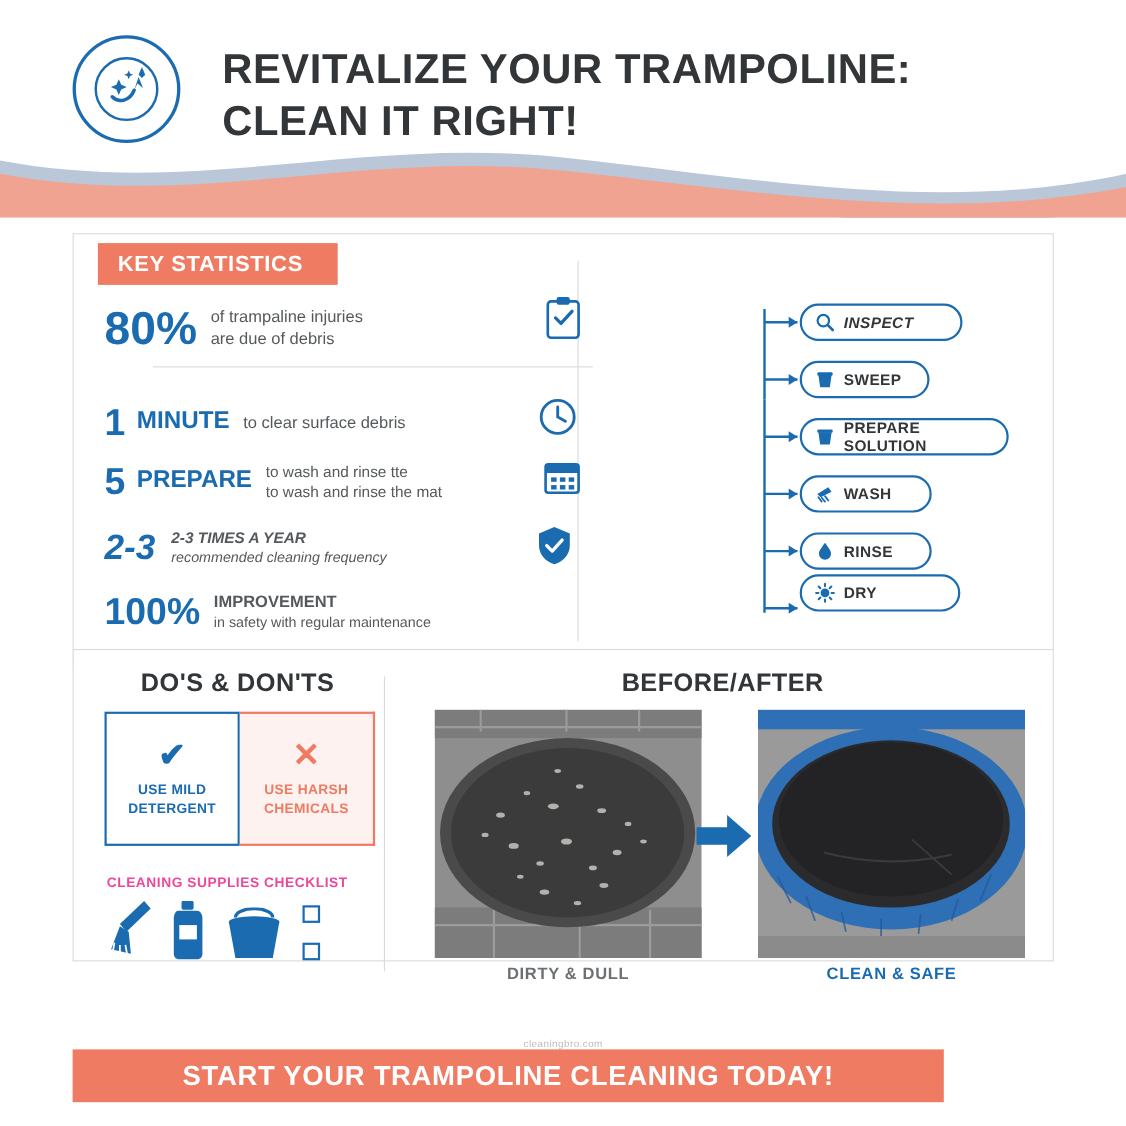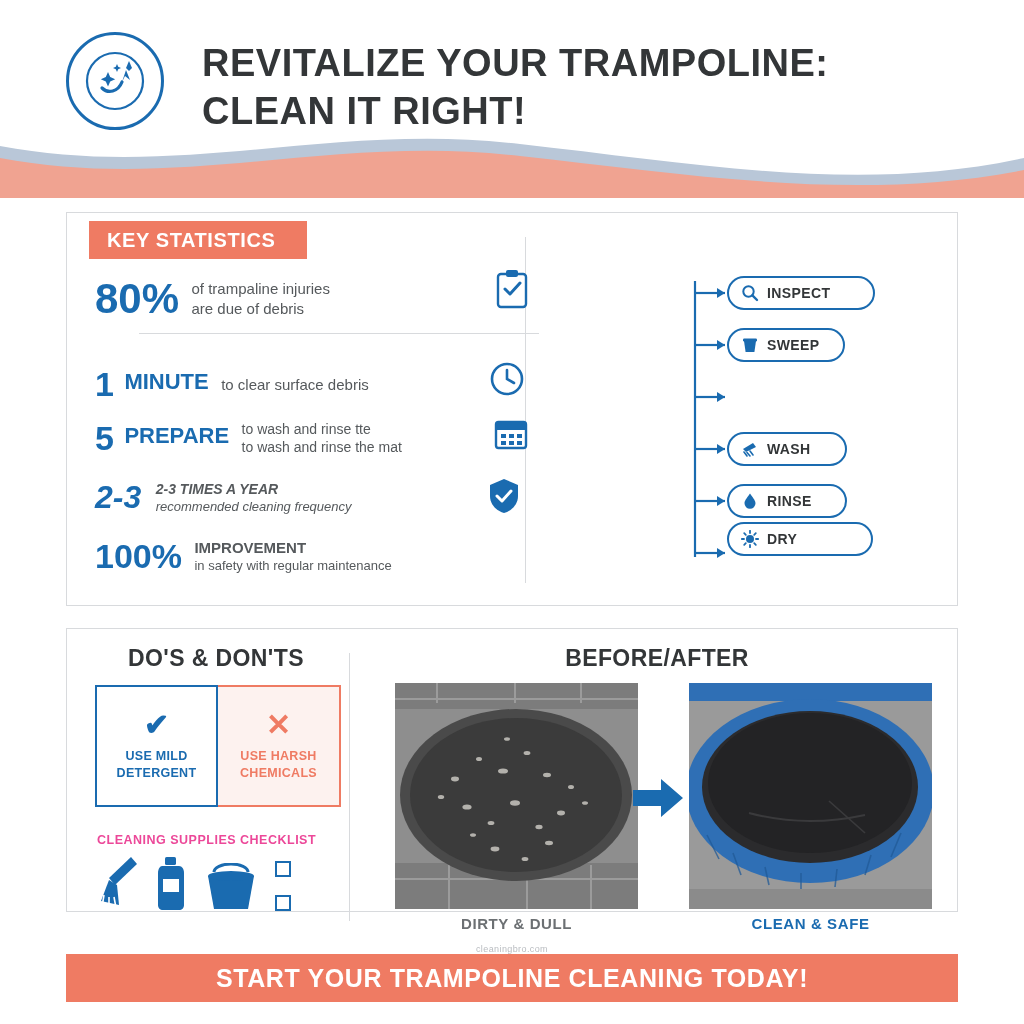--- a/index.html
+++ b/index.html
@@ -85,21 +85,21 @@
   .flow-item {
     position: absolute; height: 34px;
     border: 2px solid #1a6bb0; border-radius: 17px;
     display: flex; align-items: center; gap: 8px;
     padding: 0 16px 0 12px; background: #fff;
   }
   .flow-item .lbl { font-size: 14px; font-weight: bold; color: #333638; letter-spacing: 0.4px; }
   .flow-item .ic { width: 18px; height: 18px; flex: 0 0 18px; }
 
   
-  .bottom-panel { left: 66px; top: 628px; width: 892px; height: 284px; }
+  .bottom-panel { left: 66px; top: 590px; width: 892px; height: 284px; }
   .bp-divider { position: absolute; left: 282px; top: 24px; width: 1px; height: 268px; background: #d8dadd; }
 
   .dd-title {
     position: absolute; left: 24px; top: 16px; width: 250px; text-align: center;
     font-size: 23px; font-weight: bold; color: #333638; letter-spacing: 0.4px;
   }
   .dd-grid { position: absolute; left: 28px; top: 56px; width: 246px; height: 122px; display: flex; }
   .dd-cell { width: 50%; border: 2px solid; display: flex; flex-direction: column;
              align-items: center; justify-content: center; gap: 8px; }
   .dd-do { border-color: #1a6bb0; color: #1a6bb0; background: #fff; }
@@ -128,21 +128,21 @@
   .cap-before { left: 328px; color: #6c7073; }
   .cap-after { left: 622px; color: #1a6bb0; }
   .arrow { position: absolute; left: 566px; top: 148px; width: 50px; height: 42px; }
 
   
   .watermark {
     position: absolute; left: 0; top: 944px; width: 1024px; text-align: center;
     font-size: 9px; color: #b9bcc0; letter-spacing: 0.4px;
   }
   .cta {
-    position: absolute; left: 66px; top: 954px; width: 892px; height: 48px;
+    position: absolute; left: 66px; top: 954px; width: 792px; height: 48px;
     background: #ef7b63; color: #fff; display: flex; align-items: center; justify-content: center;
     font-size: 25px; font-weight: bold; letter-spacing: 0.6px;
   }
 </style>
 </head>
 <body>
 
 <div class="page">
 
   <div class="header">
@@ -263,40 +263,49 @@
         <g fill="#1a6bb0">
           <path d="M200 80 l-8 -5 0 10 z"></path>
           <path d="M200 132 l-8 -5 0 10 z"></path>
           <path d="M200 184 l-8 -5 0 10 z"></path>
           <path d="M200 236 l-8 -5 0 10 z"></path>
           <path d="M200 288 l-8 -5 0 10 z"></path>
           <path d="M200 340 l-8 -5 0 10 z"></path>
         </g>
       </svg>
 
-      <div class="flow-item" style="left:202px; top:63px; width:148px;">
+      <div class="flow-item" style="left:202px; top:63px; width:148px;font-style:italic;">
         <span class="ic">
           <svg width="18" height="18" viewBox="0 0 18 18">
               <circle cx="7.5" cy="7.5" r="5.2" fill="none" stroke="#1a6bb0" stroke-width="2"></circle>
               <path d="M11.4 11.4 L16 16" stroke="#1a6bb0" stroke-width="2.4" stroke-linecap="round"></path>
             </svg>
         </span>
         <span class="lbl">INSPECT</span>
       </div>
 
       <div class="flow-item" style="left:202px; top:115px; width:118px;">
         <span class="ic">
           <svg width="18" height="18" viewBox="0 0 18 18">
               <path d="M3 5 H15 L13.4 16 H4.6 Z" fill="#1a6bb0"></path>
               <rect x="2" y="2.5" width="14" height="3" rx="1.2" fill="#1a6bb0"></rect>
             </svg>
         </span>
         <span class="lbl">SWEEP</span>
       </div>
 
+      <div class="flow-item" style="left:202px; top:167px; width:190px;">
+        <span class="ic">
+          <svg width="18" height="18" viewBox="0 0 18 18">
+              <path d="M3 5 H15 L13.4 16 H4.6 Z" fill="#1a6bb0"></path>
+              <rect x="2" y="2.5" width="14" height="3" rx="1.2" fill="#1a6bb0"></rect>
+            </svg>
+        </span>
+        <span class="lbl">PREPARE SOLUTION</span>
+      </div>
 
       <div class="flow-item" style="left:202px; top:219px; width:120px;">
         <span class="ic">
           <svg width="18" height="18" viewBox="0 0 18 18">
               <path d="M2 9 L12 3 L15 7 L5 12 Z" fill="#1a6bb0"></path>
               <path d="M3 12 L6 16 M6 12.5 L9 16 M9 11 L12 15" stroke="#1a6bb0" stroke-width="1.6" stroke-linecap="round"></path>
             </svg>
         </span>
         <span class="lbl">WASH</span>
       </div>

